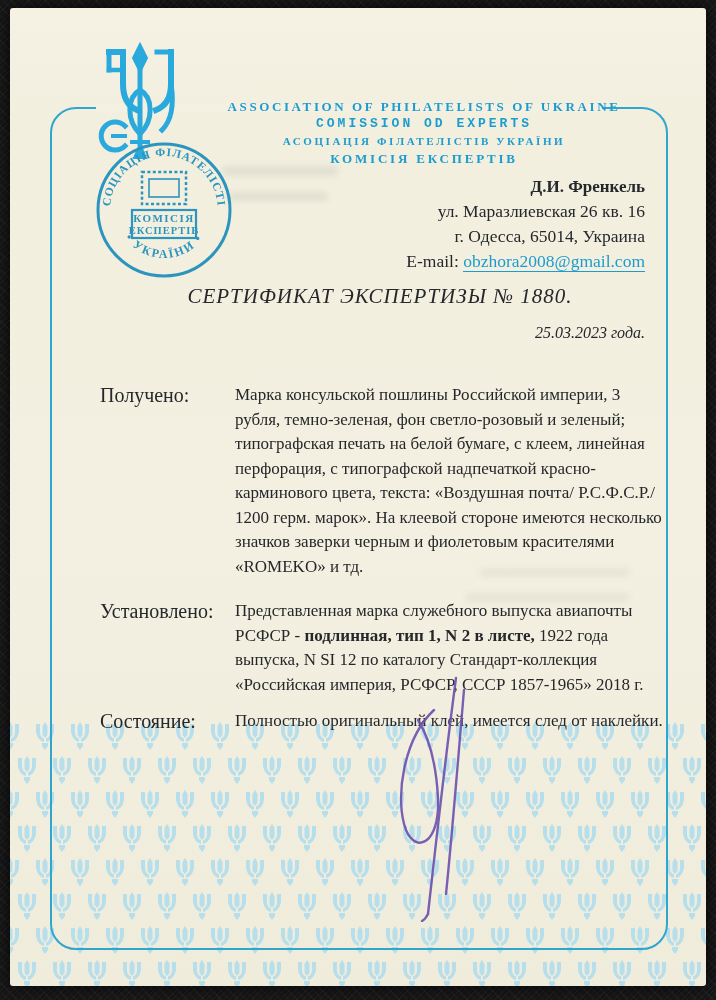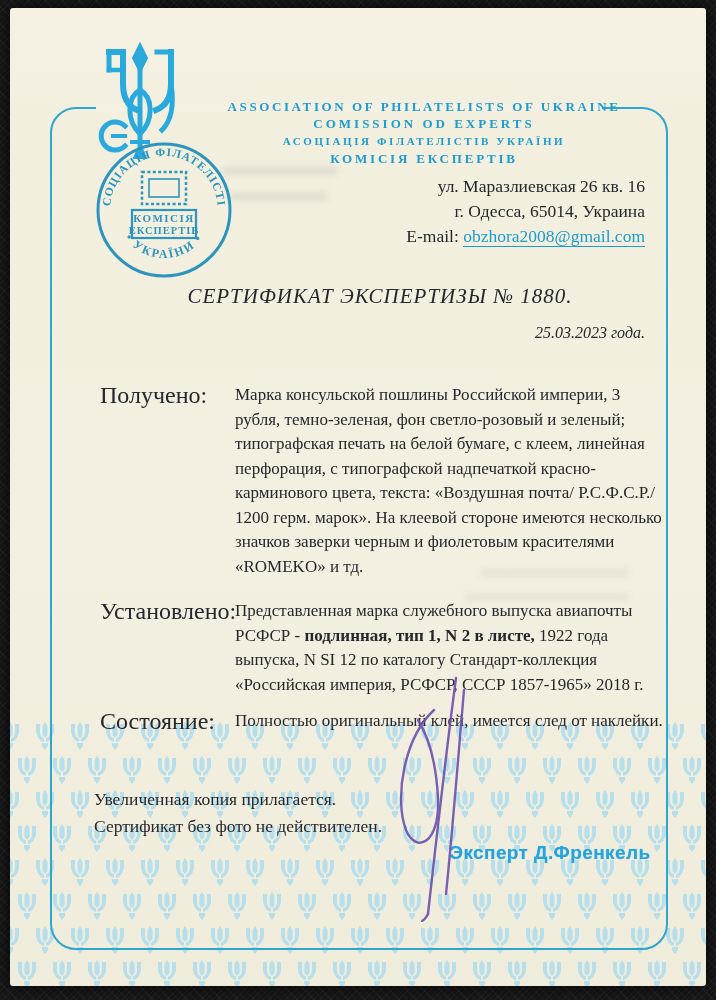--- a/index.html
+++ b/index.html
@@ -25,40 +25,40 @@
     position:absolute; left:86px; top:96px; width:506px; height:8px;
     background:#f4f1e3; z-index:3;
   }
   .emblem{ position:absolute; left:78px; top:32px; width:104px; height:128px; z-index:4; }
   .seal{ position:absolute; left:84px; top:132px; width:140px; height:140px; z-index:4; }
   .masthead{
     position:absolute; left:188px; top:58px; width:452px; z-index:4;
     text-align:center; color:#1c9cce; font-weight:bold;
   }
   .masthead .l1{ font-size:13px; letter-spacing:2.6px; line-height:17px;margin-top:32px; }
-  .masthead .l2{ font-size:13px; letter-spacing:3px;   line-height:17px; }
+  .masthead .l2{ font-size:13px; letter-spacing:3px;   line-height:17px;font-family:Liberation Mono, monospace; }
   .masthead .l3{ font-size:11px; letter-spacing:2.6px; line-height:18px; }
   .masthead .l4{ font-size:13px; letter-spacing:2.8px; line-height:17px; }
   .contact{
     position:absolute; right:61px; top:166px; width:420px; z-index:4;
     text-align:right; color:#26272b; font-size:17.5px; line-height:25px;
   }
   .contact .name{ font-weight:bold; font-size:17px; }
   .contact a{ color:#1c9cce; text-decoration:none; border-bottom:1.5px solid #1c9cce; }
   .title{
     position:absolute; left:150px; top:276px; width:440px; z-index:4;
     text-align:center; font-style:italic; font-size:21px; letter-spacing:1px; color:#26272b;
   }
   .date{
     position:absolute; right:61px; top:316px; z-index:4;
     font-style:italic; font-size:16px; color:#26272b;
   }
   .body-sections{ position:absolute; left:90px; top:375px; width:575px; z-index:4; }
   .sect{ display:flex; margin-bottom:8px; }
-  .sect .lbl{ width:135px; flex:0 0 135px; font-size:24px; color:#26272b; line-height:24.5px; }
+  .sect .lbl{ width:135px; flex:0 0 135px; font-size:20px; color:#26272b; line-height:24.5px; }
   .sect .txt{ width:430px; font-size:17px; color:#26272b; line-height:24.5px; }
   .sect.established{ margin-bottom:12px;margin-top:20px; }
   .sect .txt b{ font-weight:bold; }
   .notes{
     position:absolute; left:84px; top:778px; z-index:4;
     font-size:17.5px; line-height:27px; color:#26272b;
   }
   .expert-stamp{
     position:absolute; left:428px; top:832px; width:224px; z-index:4;
     text-align:center; color:#24a3df; font-family:"Liberation Sans", sans-serif;
@@ -310,20 +310,21 @@
   </svg>
 
   <div class="masthead">
     <div class="l1">ASSOCIATION OF PHILATELISTS OF UKRAINE</div>
     <div class="l2">COMISSION OD EXPERTS</div>
     <div class="l3">АСОЦІАЦІЯ ФІЛАТЕЛІСТІВ УКРАЇНИ</div>
     <div class="l4">КОМІСІЯ ЕКСПЕРТІВ</div>
   </div>
 
   <div class="contact">
+    <div class="name">Д.И. Френкель</div>
     <div>ул. Маразлиевская 26 кв. 16</div>
     <div>г. Одесса, 65014, Украина</div>
     <div><span>E-mail: </span><a href="#">obzhora2008@gmail.com</a></div>
   </div>
 
   <div class="title">СЕРТИФИКАТ ЭКСПЕРТИЗЫ № 1880.</div>
   <div class="date">25.03.2023 года.</div>
 
   <div class="body-sections">
     <div class="sect received">
@@ -333,27 +334,22 @@
     <div class="sect established">
       <div class="lbl">Установлено:</div>
       <div class="txt"><span>Представленная марка служебного выпуска авиапочты РСФСР - </span><b>подлинная, тип 1, N 2 в листе,</b><span> 1922 года выпуска, N SI 12 по каталогу Стандарт-коллекция «Российская империя, РСФСР, СССР 1857-1965» 2018 г.</span></div>
     </div>
     <div class="sect condition">
       <div class="lbl">Состояние:</div>
       <div class="txt">Полностью оригинальный клей, имеется след от наклейки.</div>
     </div>
   </div>
 
-  <div class="notes">
-    <div>Увеличенная копия прилагается.</div>
-    <div>Сертификат без фото не действителен.</div>
-  </div>
 
   <div class="expert-stamp">
-    <div>Эксперт Д.Френкель</div>
   </div>
 
   <svg class="signature" viewBox="0 0 116 246" xmlns="http://www.w3.org/2000/svg">
     <g stroke="#6b50ad" stroke-width="2.4" fill="none" stroke-linecap="round" opacity="0.9">
       <path d="M58 34 C28 62 18 122 30 154 C40 178 64 168 62 122 C60 84 52 60 42 44"></path>
       <path d="M80 2 C72 62 62 148 52 238"></path>
       <path d="M88 14 C82 84 76 160 70 218"></path>
       <path d="M52 238 C50 242 48 244 46 245"></path>
     </g>
   </svg>

